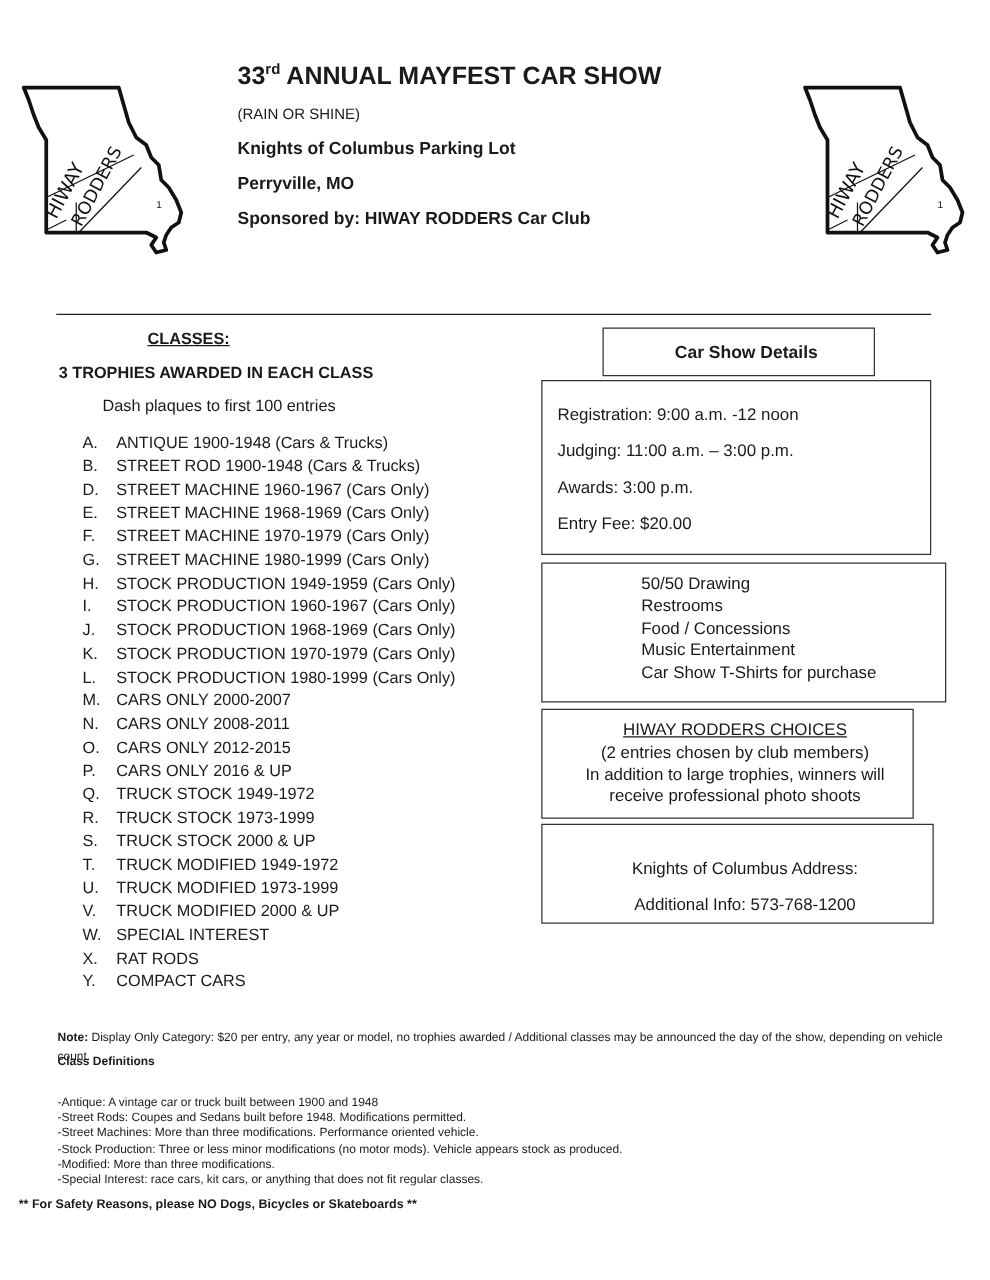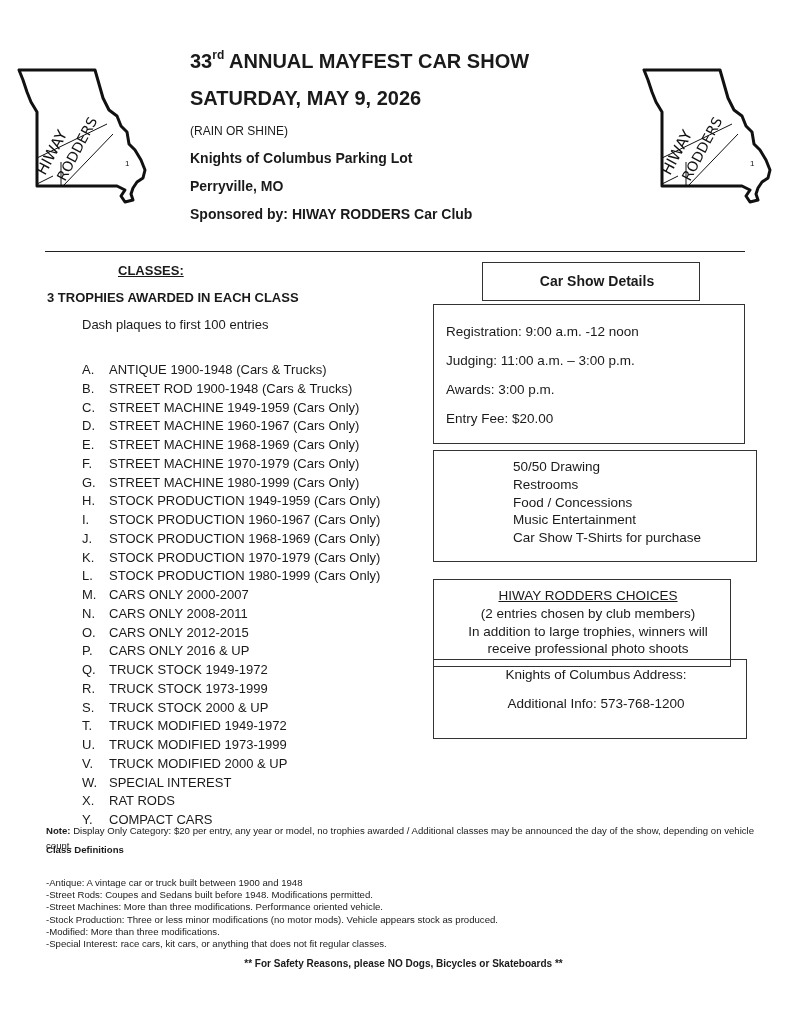--- a/index.html
+++ b/index.html
@@ -18,66 +18,65 @@
   .h-loc { font-weight: bold; font-size: 14px; height: 28px; line-height: 28px; }
   .h-city { font-weight: bold; font-size: 14px; height: 28px; line-height: 28px; }
   .h-sponsor { font-weight: bold; font-size: 14px; height: 28px; line-height: 28px; }
 
   .rule { position: absolute; left: 45px; width: 700px; top: 251px; height: 0; border-top: 1.5px solid #222; }
 
   
   .classes-title { position: absolute; left: 118px; top: 263px; font-weight: bold; font-size: 13px; text-decoration: underline; }
   .trophies { position: absolute; left: 47px; top: 290px; font-weight: bold; font-size: 13px; }
   .plaques { position: absolute; left: 82px; top: 317px; font-size: 13px; }
-  .class-list { position: absolute; left: 66px; top: 345px; margin: 16px; padding: 0; list-style: none; }
+  .class-list { position: absolute; left: 66px; top: 345px; margin: 0; padding: 0; list-style: none; }
   .class-list li { height: 18.75px; line-height: 18.75px; font-size: 13px; white-space: nowrap; }
   .class-letter { display: inline-block; width: 27px; }
 
   
   .box { position: absolute; border: 1.5px solid #333; box-sizing: border-box; padding-left: 12px; }
   .details-head { left: 482px; top: 262px; width: 218px; height: 39px; text-align: center;
                   font-weight: bold; font-size: 14px; line-height: 36px; }
   .details { left: 433px; top: 304px; width: 312px; height: 140px; padding: 12px 0 0 12px; }
   .details div { font-size: 13.5px; height: 29px; line-height: 29px; }
   .amenities { left: 433px; top: 450px; width: 324px; height: 112px; padding: 7px 0 0 79px; }
   .amenities div { font-size: 13.5px; height: 17.8px; line-height: 17.8px; }
-  .choices { left: 433px; top: 579px; width: 298px; height: 88px; text-align: center; padding-top: 7px; }
+  .choices { left: 433px; top: 567px; width: 298px; height: 88px; text-align: center; padding-top: 7px; }
   .choices div { font-size: 13.5px; height: 17.8px; line-height: 17.8px; }
   .choices .ch-title { text-decoration: underline; }
   .address { left: 433px; top: 659px; width: 314px; height: 80px; text-align: center; padding-top: 6px; }
-  .address div { font-size: 13.5px; height: 17.5px; line-height: 17.5px; }
+  .address div { font-size: 13.5px; height: 17.5px; line-height: 17.5px; margin-top: 20px; }
   .address .addl { margin-top: 11px; }
 
   
   .note { position: absolute; left: 46px; top: 823px; width: 720px; font-size: 9.6px; line-height: 15px; }
   .note b { font-weight: bold; }
   .defs-title { position: absolute; left: 46px; top: 844px; font-size: 9.6px; font-weight: bold; }
   .defs { position: absolute; left: 46px; top: 877px; margin: 0; padding: 0; list-style: none; }
   .defs li { font-size: 9.6px; height: 12.2px; line-height: 12.2px; white-space: nowrap; }
-  .safety { position: absolute; left: 0; width: 792px; top: 958px; text-align: center; font-weight: bold; font-size: 10px; padding-left: 15px; box-sizing: border-box; }
+  .safety { position: absolute; left: 0; width: 792px; top: 958px; font-weight: bold; font-size: 10px; padding-left: 15px; box-sizing: border-box; }
 </style>
 </head>
 <body>
 
 <div class="logo logo-left">
   <svg width="190" height="160" viewBox="0 0 190 160">
     <path d="M14,12 L90,12 L94,26 L98,40 L104,52 L112,58 L116,68 L122,74 L124,86 L130,92 L136,102 L140,112 L138,120 L132,124 L128,130 L126,136 L128,142 L120,144 L116,138 L120,132 L112,128 L32,128 L32,54 L26,44 L22,34 L18,22 Z" fill="none" stroke="#111" stroke-width="3" stroke-linejoin="round"></path>
     <line x1="32" y1="100" x2="102" y2="66" stroke="#111" stroke-width="1"></line>
     <line x1="58" y1="128" x2="108" y2="76" stroke="#111" stroke-width="1"></line>
     <line x1="32" y1="126" x2="48" y2="118" stroke="#111" stroke-width="1"></line>
     <line x1="56" y1="104" x2="56" y2="128" stroke="#111" stroke-width="1"></line>
     <text x="40" y="118" font-size="15" font-family="DejaVu Sans, sans-serif" transform="rotate(-62 40 118)" fill="#111">HIWAY</text>
     <text x="60" y="124" font-size="14" font-family="DejaVu Sans, sans-serif" transform="rotate(-62 60 124)" fill="#111">RODDERS</text>
     <text x="120" y="108" font-size="8" fill="#111">1</text>
   </svg>
 </div>
 
 <div class="header">
   <div class="h-title"><span>33</span><sup>rd</sup><span> ANNUAL MAYFEST CAR SHOW</span></div>
-  <div class="h-date">SATURDAY, MAY 9, 2026</div>
   <div class="h-rain">(RAIN OR SHINE)</div>
   <div class="h-loc">Knights of Columbus Parking Lot</div>
   <div class="h-city">Perryville, MO</div>
   <div class="h-sponsor">Sponsored by: HIWAY RODDERS Car Club</div>
 </div>
 
 <div class="logo logo-right">
   <svg width="190" height="160" viewBox="0 0 190 160">
     <path d="M14,12 L90,12 L94,26 L98,40 L104,52 L112,58 L116,68 L122,74 L124,86 L130,92 L136,102 L140,112 L138,120 L132,124 L128,130 L126,136 L128,142 L120,144 L116,138 L120,132 L112,128 L32,128 L32,54 L26,44 L22,34 L18,22 Z" fill="none" stroke="#111" stroke-width="3" stroke-linejoin="round"></path>
     <line x1="32" y1="100" x2="102" y2="66" stroke="#111" stroke-width="1"></line>
@@ -91,21 +90,20 @@
 </div>
 
 <div class="rule"></div>
 
 <div class="classes-title">CLASSES:</div>
 <div class="trophies">3 TROPHIES AWARDED IN EACH CLASS</div>
 <div class="plaques">Dash plaques to first 100 entries</div>
 <ul class="class-list" id="class-list">
     <li><span class="class-letter">A.</span><span>ANTIQUE 1900-1948 (Cars &amp; Trucks)</span></li>
     <li><span class="class-letter">B.</span><span>STREET ROD 1900-1948 (Cars &amp; Trucks)</span></li>
-    <li><span class="class-letter">C.</span><span>STREET MACHINE 1949-1959 (Cars Only)</span></li>
     <li><span class="class-letter">D.</span><span>STREET MACHINE 1960-1967 (Cars Only)</span></li>
     <li><span class="class-letter">E.</span><span>STREET MACHINE 1968-1969 (Cars Only)</span></li>
     <li><span class="class-letter">F.</span><span>STREET MACHINE 1970-1979 (Cars Only)</span></li>
     <li><span class="class-letter">G.</span><span>STREET MACHINE 1980-1999 (Cars Only)</span></li>
     <li><span class="class-letter">H.</span><span>STOCK PRODUCTION 1949-1959 (Cars Only)</span></li>
     <li><span class="class-letter">I.</span><span>STOCK PRODUCTION 1960-1967 (Cars Only)</span></li>
     <li><span class="class-letter">J.</span><span>STOCK PRODUCTION 1968-1969 (Cars Only)</span></li>
     <li><span class="class-letter">K.</span><span>STOCK PRODUCTION 1970-1979 (Cars Only)</span></li>
     <li><span class="class-letter">L.</span><span>STOCK PRODUCTION 1980-1999 (Cars Only)</span></li>
     <li><span class="class-letter">M.</span><span>CARS ONLY 2000-2007</span></li>

